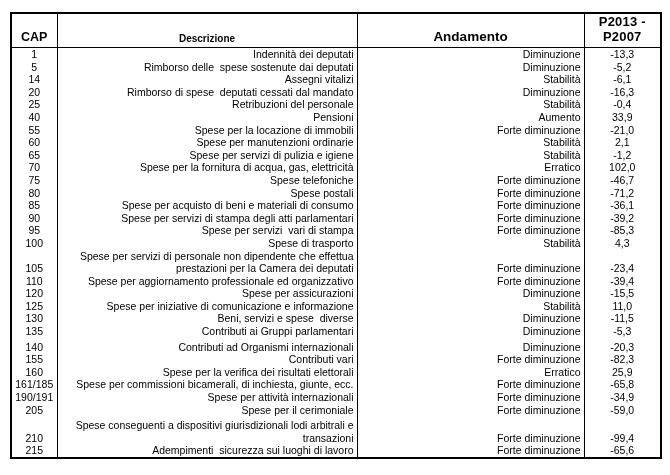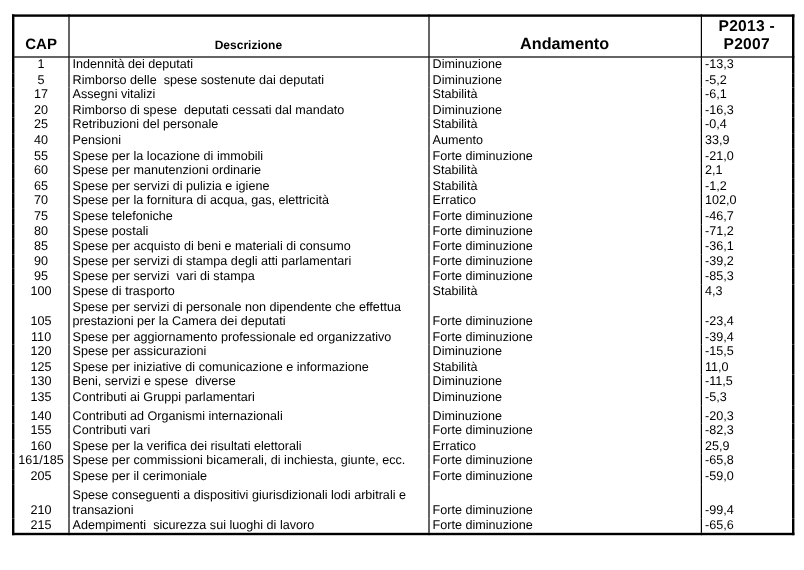--- a/index.html
+++ b/index.html
@@ -45,23 +45,23 @@
   th.h-desc       { font-size: 10px; }
   th.h-trend      { font-size: 13.5px; }
   th.h-val        { font-size: 13px; letter-spacing: 0.2px; }
   
   table.report tbody td {
     font-size: 10.5px;
     line-height: 12.6px;
     vertical-align: bottom;
   }
   td.c-cap   { text-align: center; }
-  td.c-desc  { text-align: left; white-space: pre; }
-  td.c-trend { text-align: left; margin-left: 47px; }
-  td.c-val   { text-align: left; }
+  td.c-desc  { text-align: right; white-space: pre; }
+  td.c-trend { text-align: right; margin-left: 47px; }
+  td.c-val   { text-align: center; }
   tr.gap-before td { padding-top: 3px; }
   td.va-middle { vertical-align: middle; }
 </style>
 </head>
 <body>
 
 <div class="page">
   <table class="report">
     <colgroup>
       <col style="width:46px">
@@ -84,21 +84,21 @@
           <td class="c-trend">Diminuzione</td>
           <td class="c-val">-13,3</td>
         </tr>
         <tr>
           <td class="c-cap">5</td>
           <td class="c-desc">Rimborso delle  spese sostenute dai deputati</td>
           <td class="c-trend">Diminuzione</td>
           <td class="c-val">-5,2</td>
         </tr>
         <tr>
-          <td class="c-cap">17</td>
+          <td class="c-cap">14</td>
           <td class="c-desc">Assegni vitalizi</td>
           <td class="c-trend">Stabilità</td>
           <td class="c-val">-6,1</td>
         </tr>
         <tr>
           <td class="c-cap">20</td>
           <td class="c-desc">Rimborso di spese  deputati cessati dal mandato</td>
           <td class="c-trend">Diminuzione</td>
           <td class="c-val">-16,3</td>
         </tr>
@@ -227,20 +227,26 @@
           <td class="c-cap">160</td>
           <td class="c-desc">Spese per la verifica dei risultati elettorali</td>
           <td class="c-trend">Erratico</td>
           <td class="c-val">25,9</td>
         </tr>
         <tr>
           <td class="c-cap">161/185</td>
           <td class="c-desc">Spese per commissioni bicamerali, di inchiesta, giunte, ecc.</td>
           <td class="c-trend">Forte diminuzione</td>
           <td class="c-val">-65,8</td>
+        </tr>
+        <tr>
+          <td class="c-cap">190/191</td>
+          <td class="c-desc">Spese per attività internazionali</td>
+          <td class="c-trend">Forte diminuzione</td>
+          <td class="c-val">-34,9</td>
         </tr>
         <tr>
           <td class="c-cap">205</td>
           <td class="c-desc">Spese per il cerimoniale</td>
           <td class="c-trend">Forte diminuzione</td>
           <td class="c-val">-59,0</td>
         </tr>
         <tr class="gap-before">
           <td class="c-cap">210</td>
           <td class="c-desc">Spese conseguenti a dispositivi giurisdizionali lodi arbitrali e

